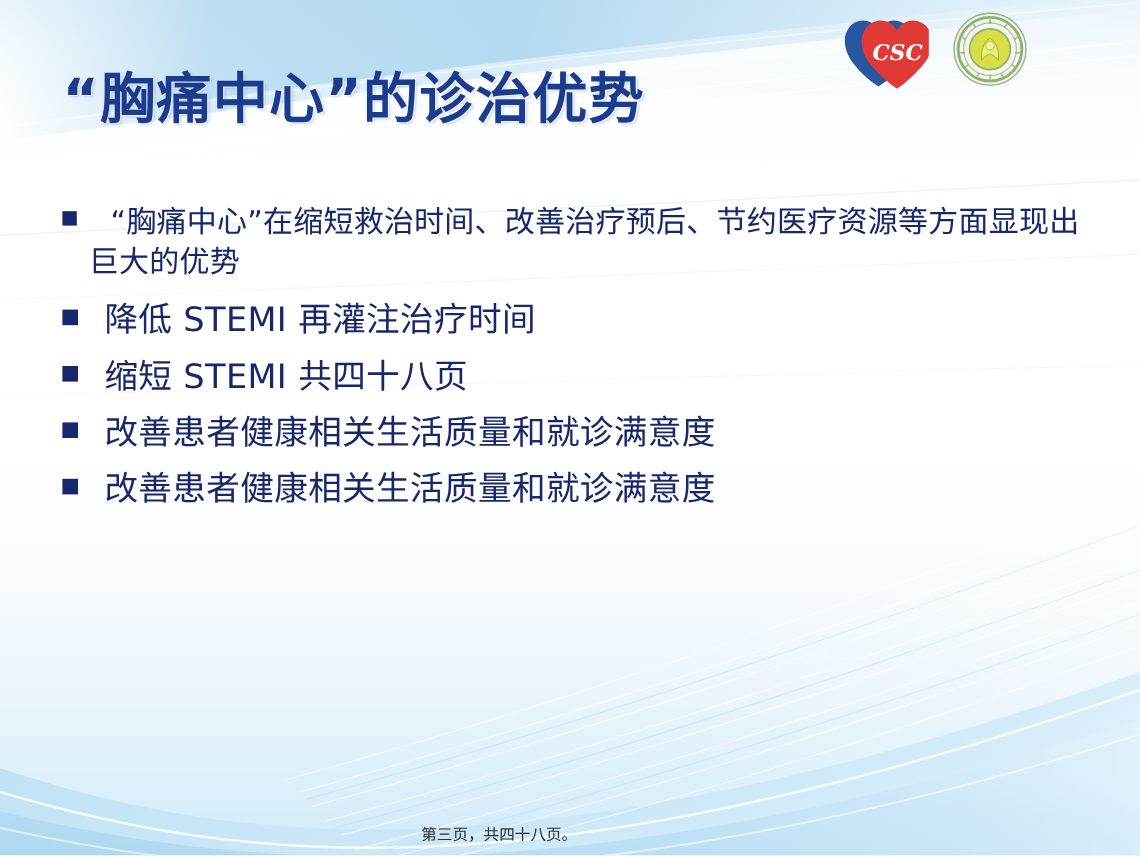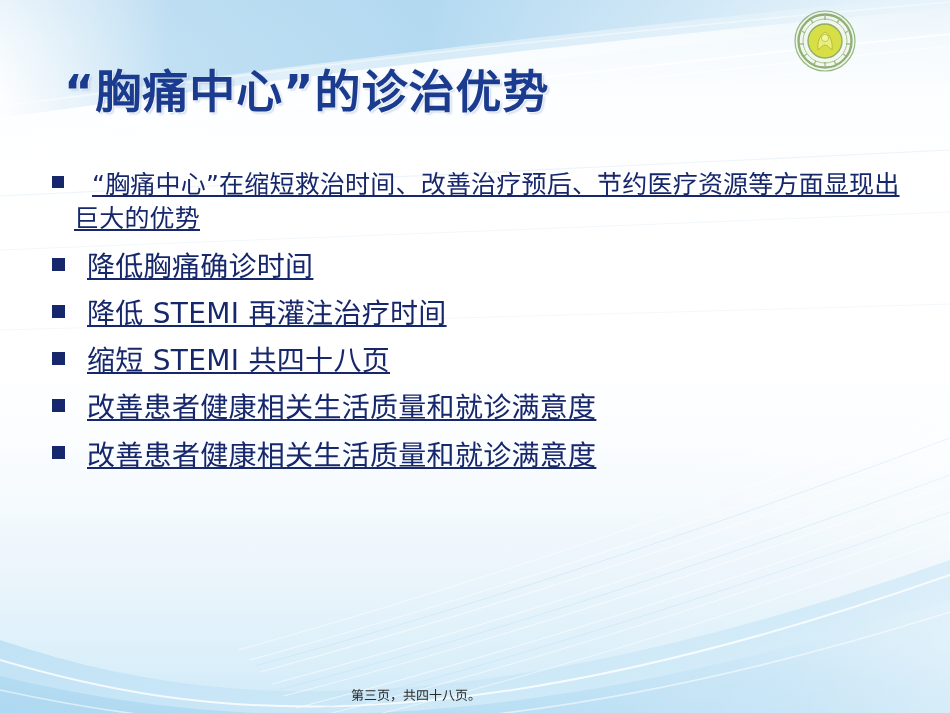--- a/index.html
+++ b/index.html
@@ -58,34 +58,33 @@
   }
   .emblem-logo {
     width: 70px;
     height: 66px;
     opacity: 0.78;
   }
 
   
   .title {
     position: absolute;
-    left: 64px;
+    left: 52px;
     top: 58px;
     z-index: 5;
     font-family: "DejaVu Sans", "Liberation Sans", sans-serif;
     font-weight: bold;
     font-size: 46px;
     line-height: 1.05;
     letter-spacing: 1px;
     color: #1b3b8f;
     white-space: nowrap;
     text-shadow:
       1px 1px 0 rgba(255,255,255,0.65),
       2px 2px 2px rgba(120,150,190,0.35);
-    margin-top: 10px;
   }
 
   
   .content {
     position: absolute;
     left: 52px;
     top: 168px;
     width: 860px;
     z-index: 5;
   }
@@ -103,21 +102,20 @@
     height: 13px;
     background: #17276b;
     margin-top: 0.45em;
     margin-right: 10px;
   }
 
   .btext {
     flex: 1 1 auto;
     font-family: "DejaVu Sans", "Liberation Sans", sans-serif;
     color: #17276b;
-    text-decoration: underline;
   }
 
   
   .bullet.b0 { margin-bottom: 14px; }
   .bullet.b0 .marker { width: 12px; height: 12px; margin-top: 0.52em; }
   .bullet.b0 .btext {
     font-size: 25px;
     line-height: 1.36;
     text-indent: 18px;
     letter-spacing: 0.2px;
@@ -224,20 +222,29 @@
         <path d="M950,438 C762,508 524,593 255,666" stroke-width="0.9"></path>
         <path d="M950,475 C772,540 540,621 278,690" stroke-width="0.9"></path>
         <path d="M950,512 C785,571 559,648 308,712" stroke-width="0.9"></path>
       </g>
       <rect x="560" y="400" width="390" height="313" fill="url(#fadeRight)" opacity="0.35"></rect>
     </g>
   </svg>
 
   <div class="logo-area">
 
+    <div class="csc-logo">
+      <svg viewBox="0 0 72 66" width="72" height="66" xmlns="http://www.w3.org/2000/svg">
+
+        <path d="M24,60 C10,48 2,38 2,26 C2,16 9,9 17,9 C23,9 27,12 30,17 C33,12 37,9 43,9 C51,9 58,16 58,26 C58,38 50,48 36,60 L30,64 Z" fill="#2a55a0"></path>
+
+        <path d="M40,62 C25,49 16,39 16,27 C16,16.5 23.5,9 32,9 C38,9 42.5,12.2 45.5,17.2 C48.5,12.2 53,9 59,9 C67.5,9 75,16.5 75,27 C75,39 66,49 51,62 L45.5,66 Z" fill="#e03a36"></path>
+        <text x="46" y="42" fill="#ffffff" font-family="'DejaVu Serif', 'Liberation Serif', serif" font-size="18" font-style="italic" font-weight="bold" text-anchor="middle">CSC</text>
+      </svg>
+    </div>
 
     <div class="emblem-logo">
       <svg viewBox="0 0 70 66" width="70" height="66" xmlns="http://www.w3.org/2000/svg">
         <circle cx="35" cy="33" r="30" fill="#f2f6ea" stroke="#6d9a46" stroke-width="1.2" opacity="0.9"></circle>
         <circle cx="35" cy="33" r="26.5" fill="none" stroke="#5e8c3a" stroke-width="2.4" opacity="0.85"></circle>
         <circle cx="35" cy="33" r="22" fill="none" stroke="#7aa755" stroke-width="1" opacity="0.8"></circle>
         <circle cx="35" cy="33" r="17" fill="#cdd400" opacity="0.92"></circle>
         <circle cx="35" cy="33" r="17" fill="none" stroke="#6d9a46" stroke-width="1.4"></circle>
 
         <path d="M28,42 C27,34 30,27 35,24 C40,27 43,34 42,42 C39,39 37,37 35,37 C33,37 31,39 28,42 Z" fill="#e8ec55" stroke="#9aa800" stroke-width="0.9"></path>
@@ -263,43 +270,39 @@
 
   <div class="title">“胸痛中心”的诊治优势</div>
 
   <div class="content">
 
     <div class="bullet b0">
       <span class="marker"></span>
       <span class="btext">“胸痛中心”在缩短救治时间、改善治疗预后、节约医疗资源等方面显现出巨大的优势</span>
     </div>
 
+
     <div class="bullet bn">
       <span class="marker"></span>
-      <span class="btext">降低胸痛确诊时间</span>
+      <span class="btext">降低 STEMI 再灌注治疗时间</span>
     </div>
 
     <div class="bullet bn">
       <span class="marker"></span>
-      <span class="btext">降低 STEMI 再灌注治疗时间</span>
+      <span class="btext">缩短 STEMI 共四十八页</span>
     </div>
 
     <div class="bullet bn">
       <span class="marker"></span>
-      <span class="btext">缩短 STEMI 共四十八页</span>
-    </div>
+      <span class="btext">改善患者健康相关生活质量和就诊满意度</span>
+    </div>
+
 
     <div class="bullet bn">
       <span class="marker"></span>
       <span class="btext">改善患者健康相关生活质量和就诊满意度</span>
     </div>
 
-
-    <div class="bullet bn">
-      <span class="marker"></span>
-      <span class="btext">改善患者健康相关生活质量和就诊满意度</span>
-    </div>
-
   </div>
 
   <div class="footer">第三页，共四十八页。</div>
 
 </div>
 
 </body></html>

